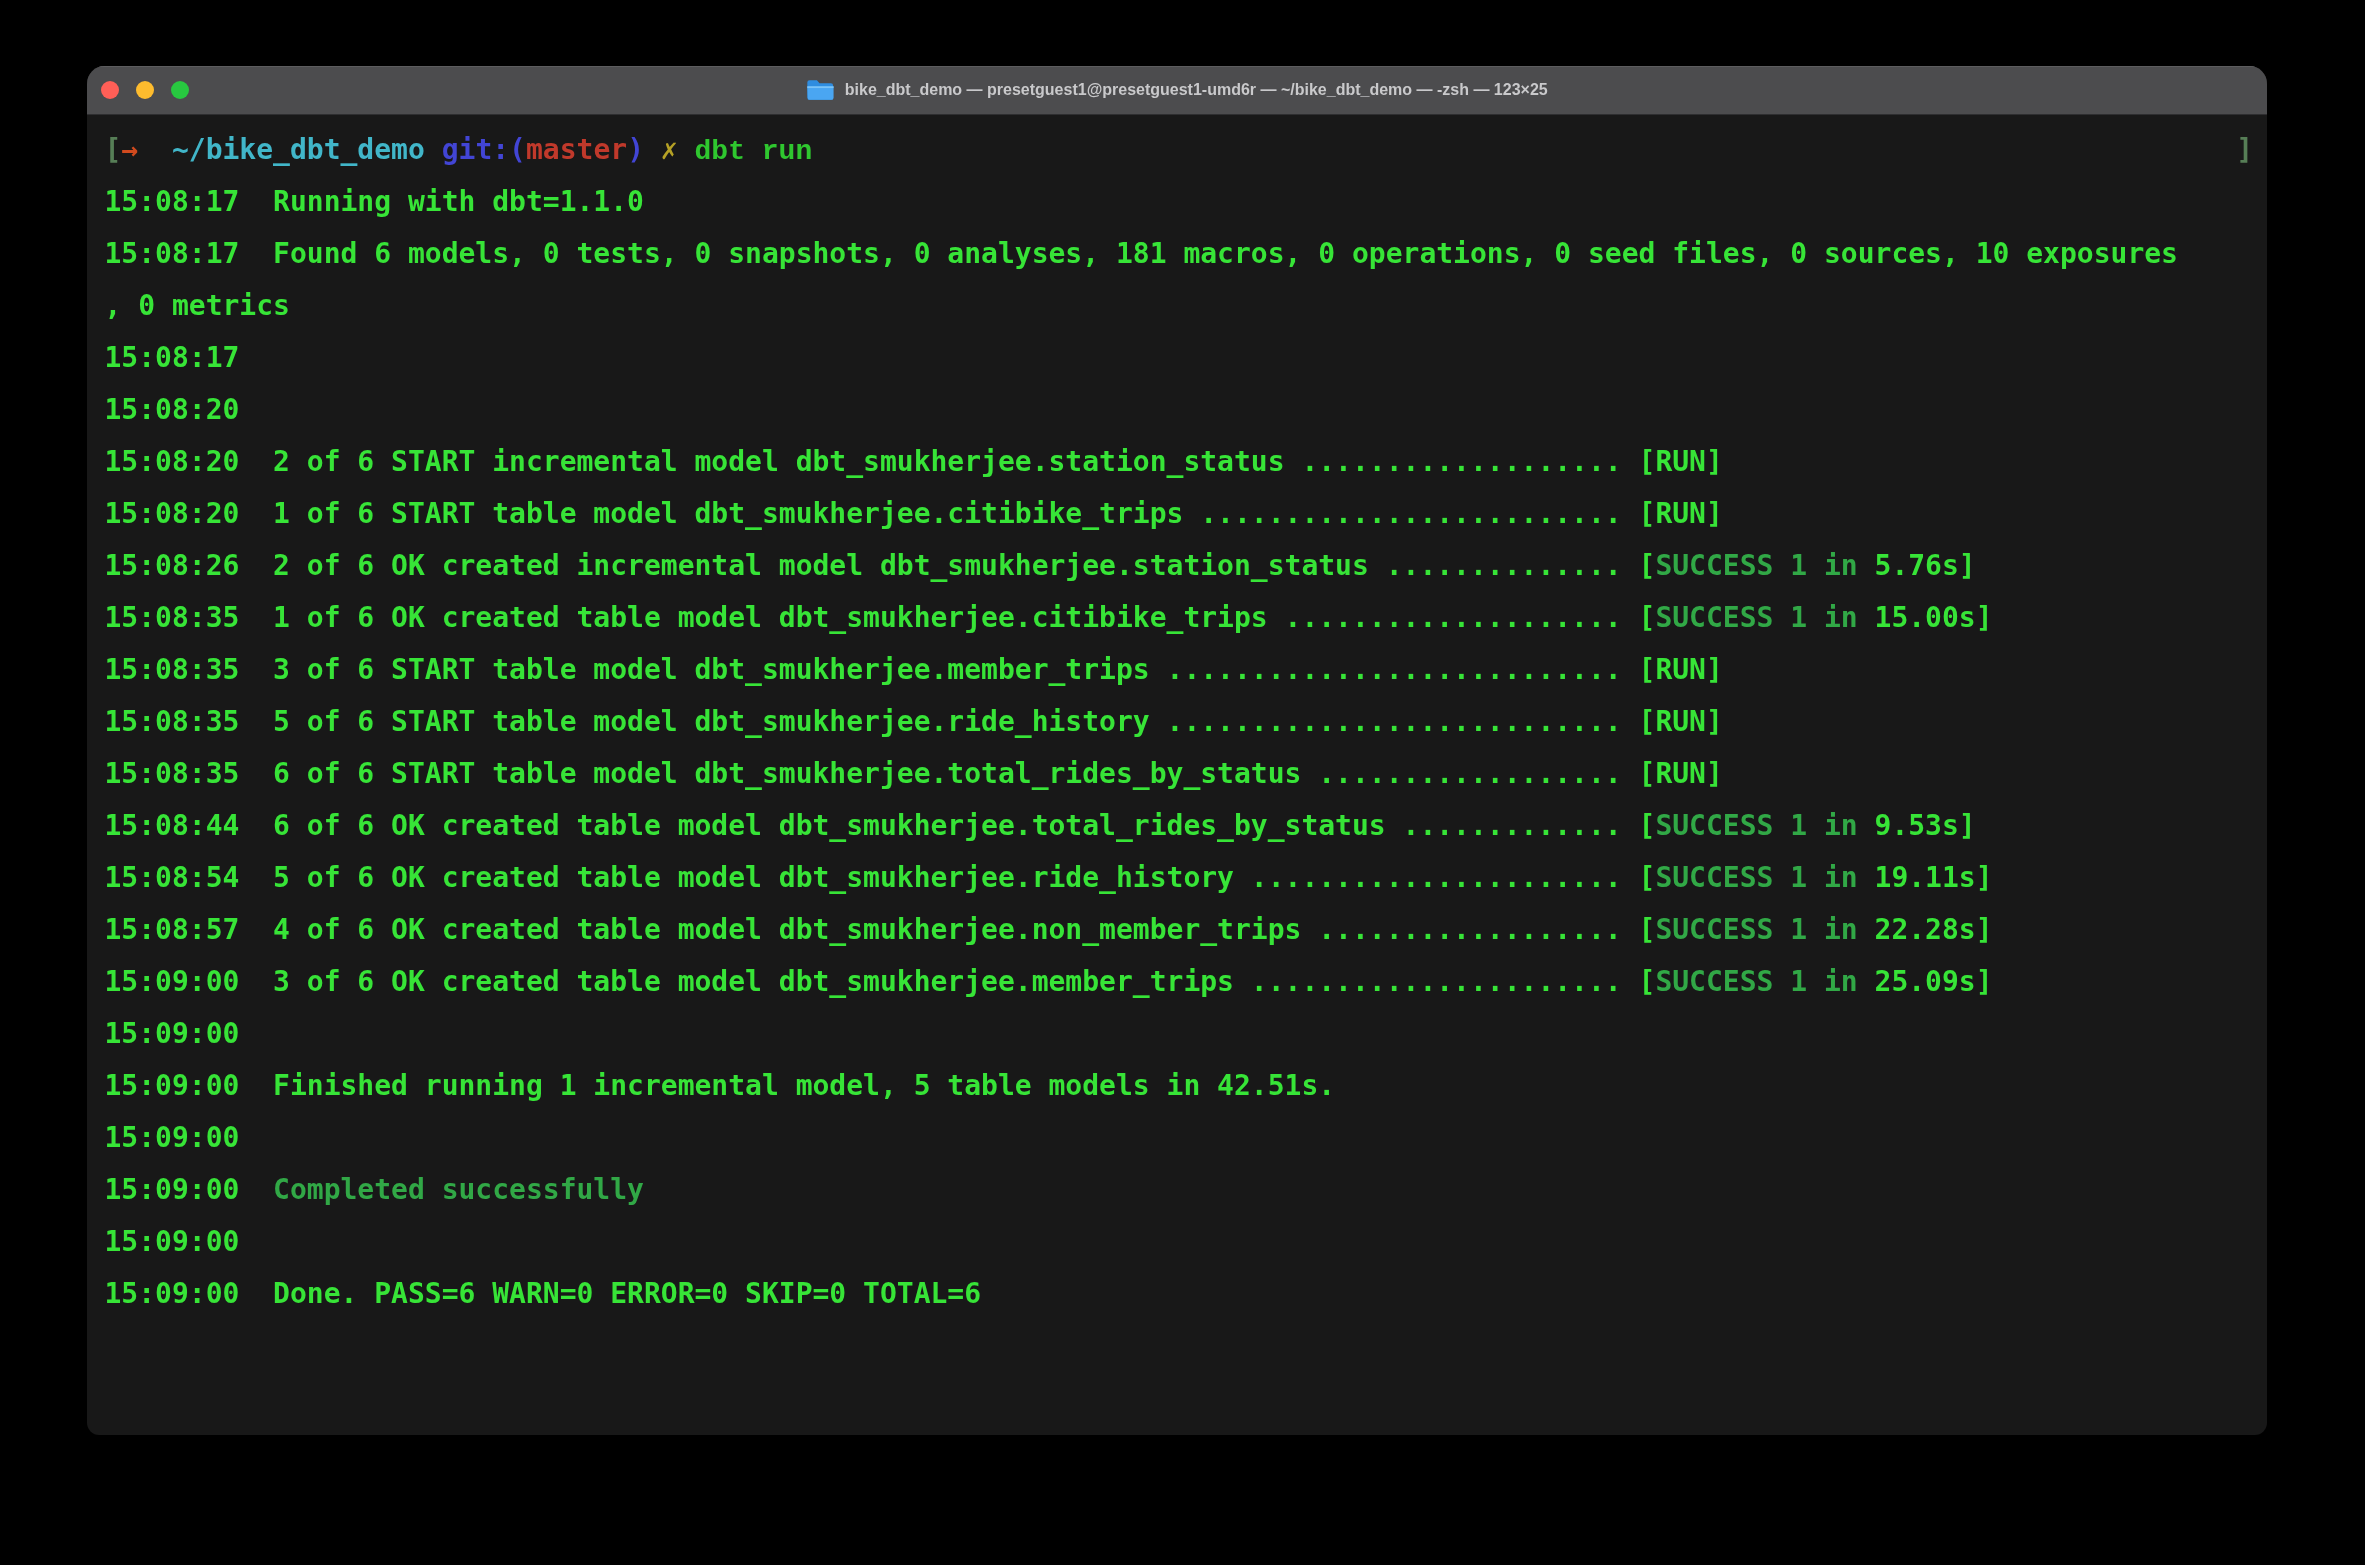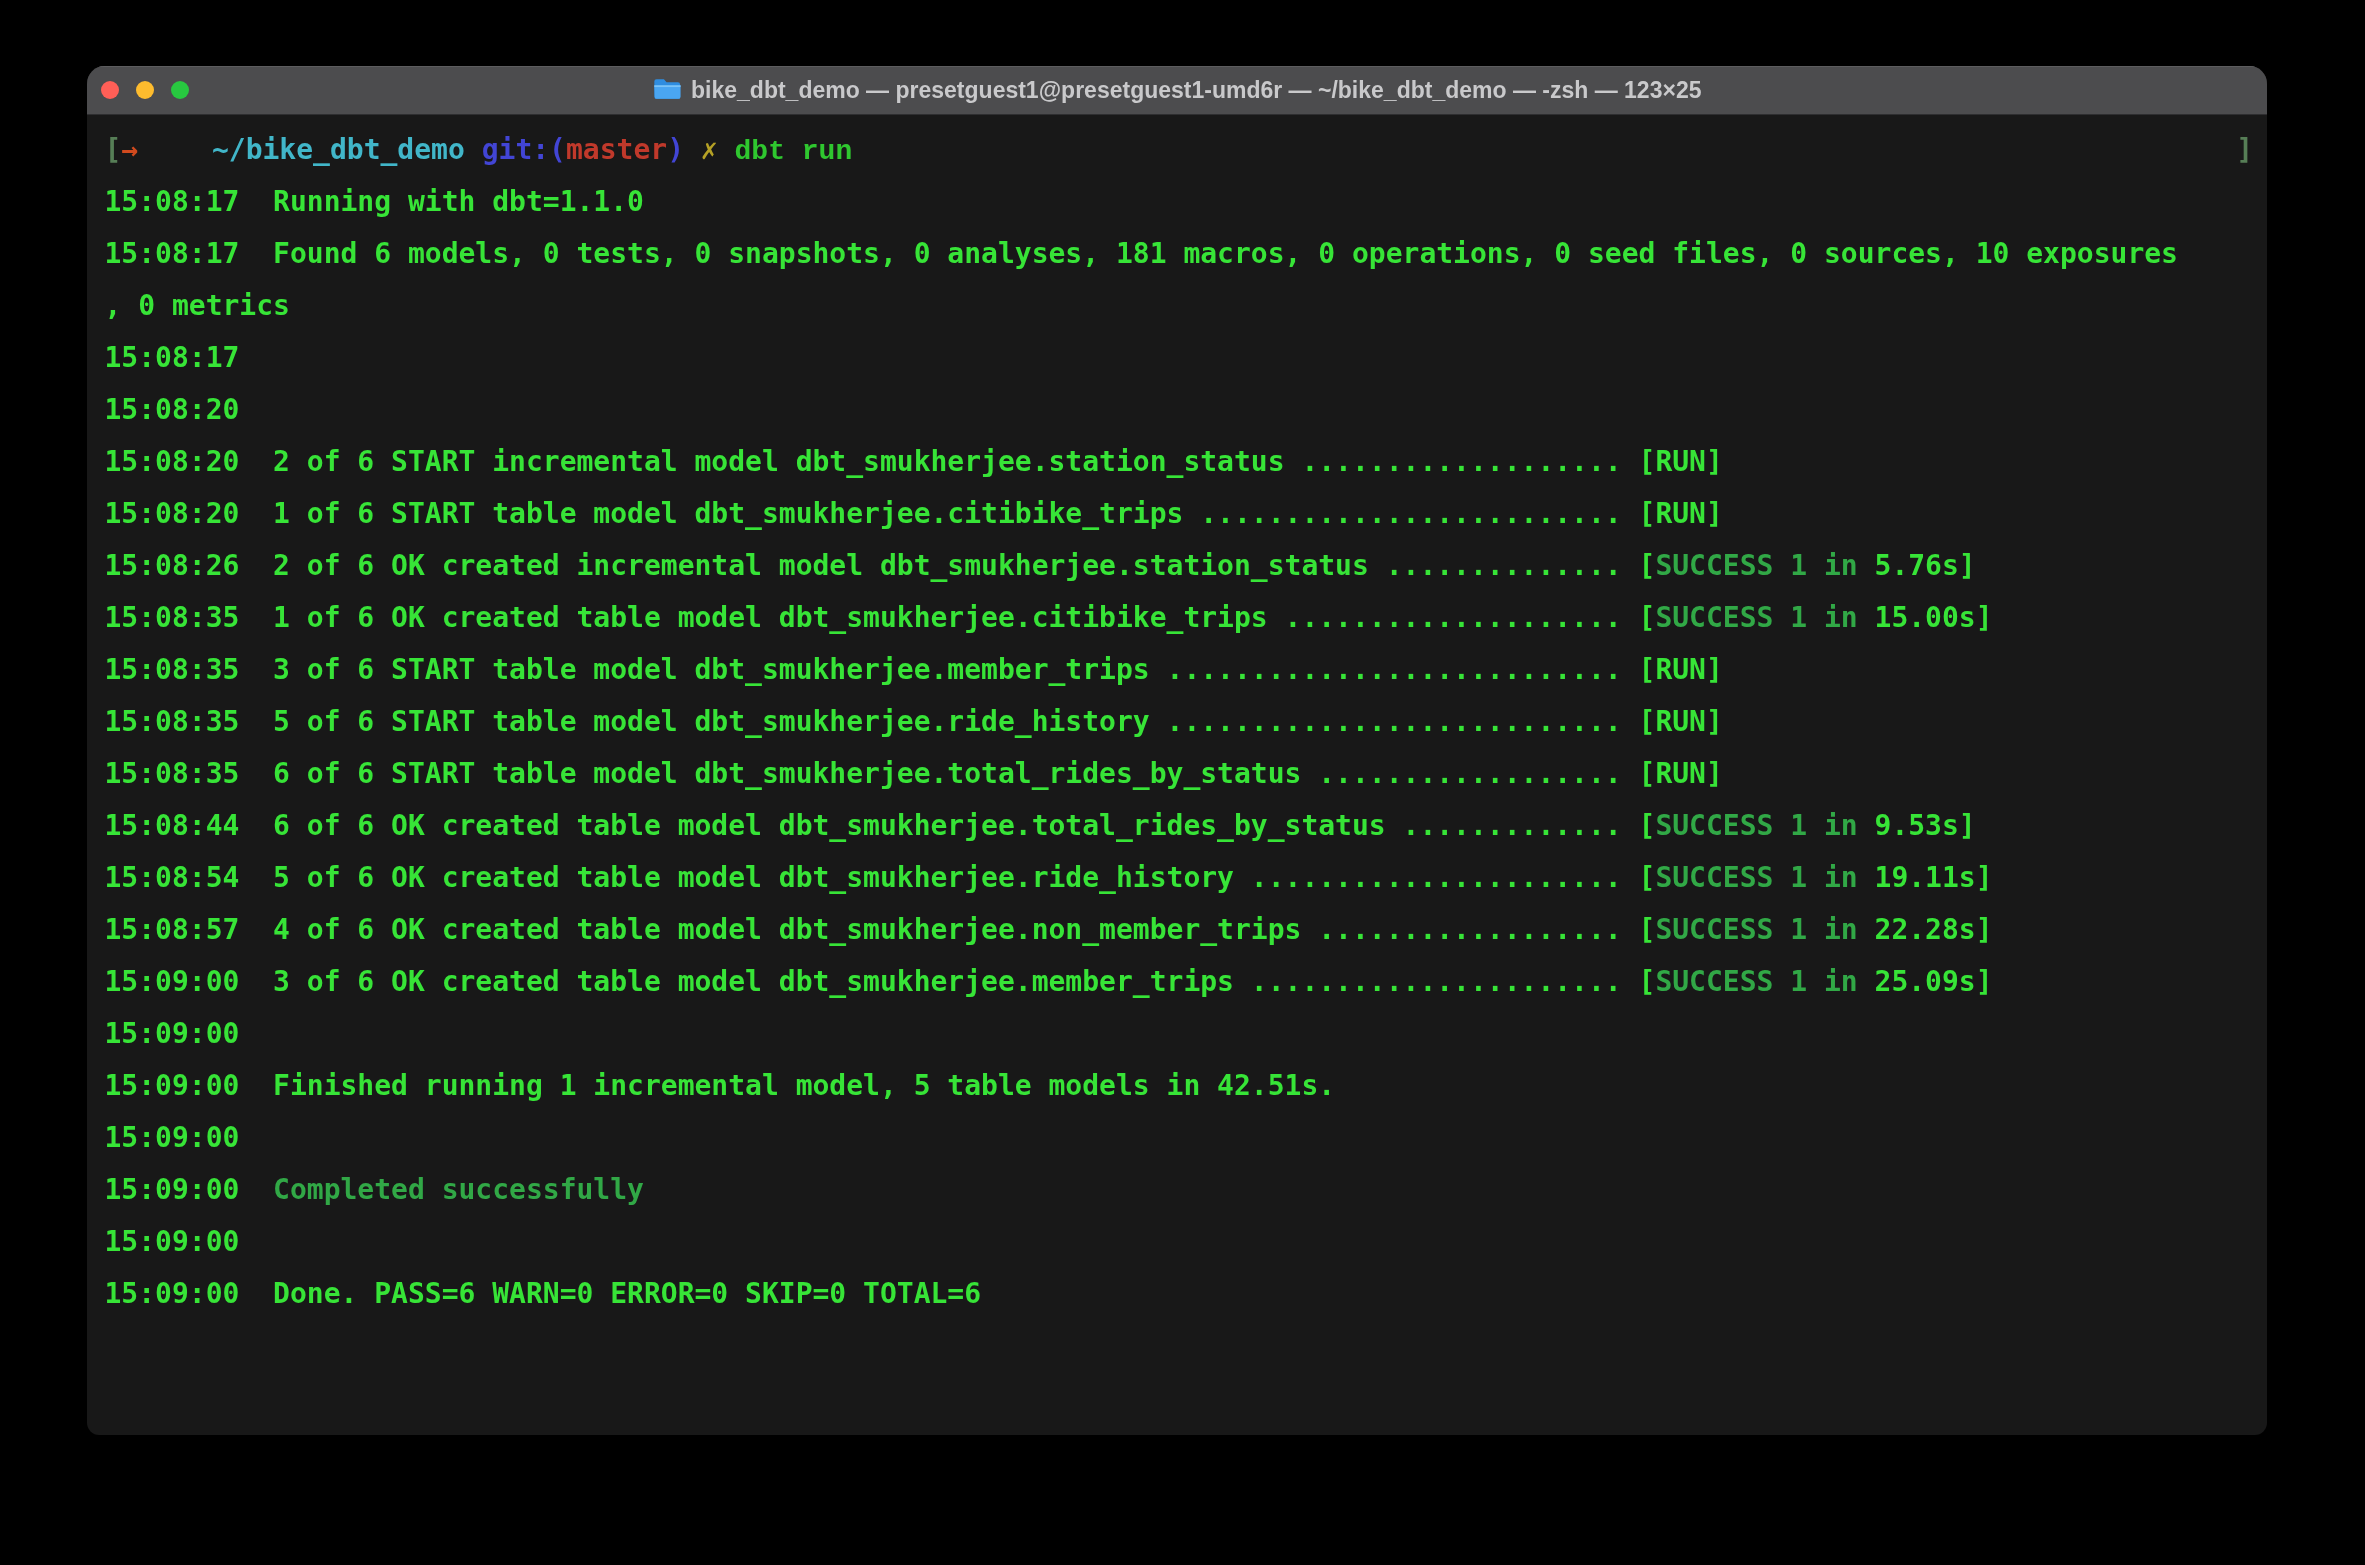--- a/index.html
+++ b/index.html
@@ -14,38 +14,38 @@
     height:48px;background:var(--window-chrome,#4c4c4e);
     border-bottom:0.9px solid #2e2e30;box-shadow:inset 0 0.9px 0 #5d5d5f;
     display:flex;align-items:center;position:relative;
   }
   .lights{position:absolute;left:14px;top:0;height:48px;display:flex;align-items:center;gap:16.6px;}
   .light{width:18.4px;height:18.4px;border-radius:50%;border:none;padding:0;cursor:default;}
   .light.close{background:var(--light-close,#ff5f57);}
   .light.min{background:var(--light-minimize,#febc2e);}
   .light.zoom{background:var(--light-zoom,#28c840);}
   .title{
-    flex:1;display:flex;justify-content:center;gap:10.5px;
-    font-family:"Liberation Sans",sans-serif;font-size:23px;font-weight:700;
+    flex:1;display:flex;align-items:center;justify-content:center;gap:10.5px;
+    font-family:"Liberation Sans",sans-serif;font-size:16px;font-weight:700;
     color:var(--title-text,#c9c9cb);white-space:nowrap;
   }
   .folder{display:inline-block;line-height:0;}
   .term{
     padding:8.7px 0 0 17.5px;
     font-family:"DejaVu Sans Mono",monospace;
     font-size:28px;font-weight:bold;
   }
   .tline{height:52px;line-height:52px;white-space:pre;position:relative;}
   .tline span{white-space:pre;}
   .right-seg{position:absolute;right:14px;top:0;}
   .s-b{color:var(--green-bright,#37e437);}
   .s-m{color:var(--green-medium,#31a846);}
   .s-bracket{color:var(--prompt-bracket,#567e56);}
   .s-arrow{color:var(--arrow-red,#d14a1e);}
-  .s-dir{color:var(--dir-cyan,#41b6c9);margin-left:40px;}
+  .s-dir{color:var(--dir-cyan,#41b6c9);}
   .s-git{color:var(--git-blue,#4245d5);}
   .s-branch{color:var(--branch-red,#c0392b);text-align:center;}
   .s-dirty{color:var(--dirty-yellow,#b5a125);}
   .s-cmd{color:var(--cmd-green,#2fc72f);font-family:Liberation Mono, monospace;}
 </style>
 </head>
 <body>
 
 <div class="window">
   <div class="titlebar">

